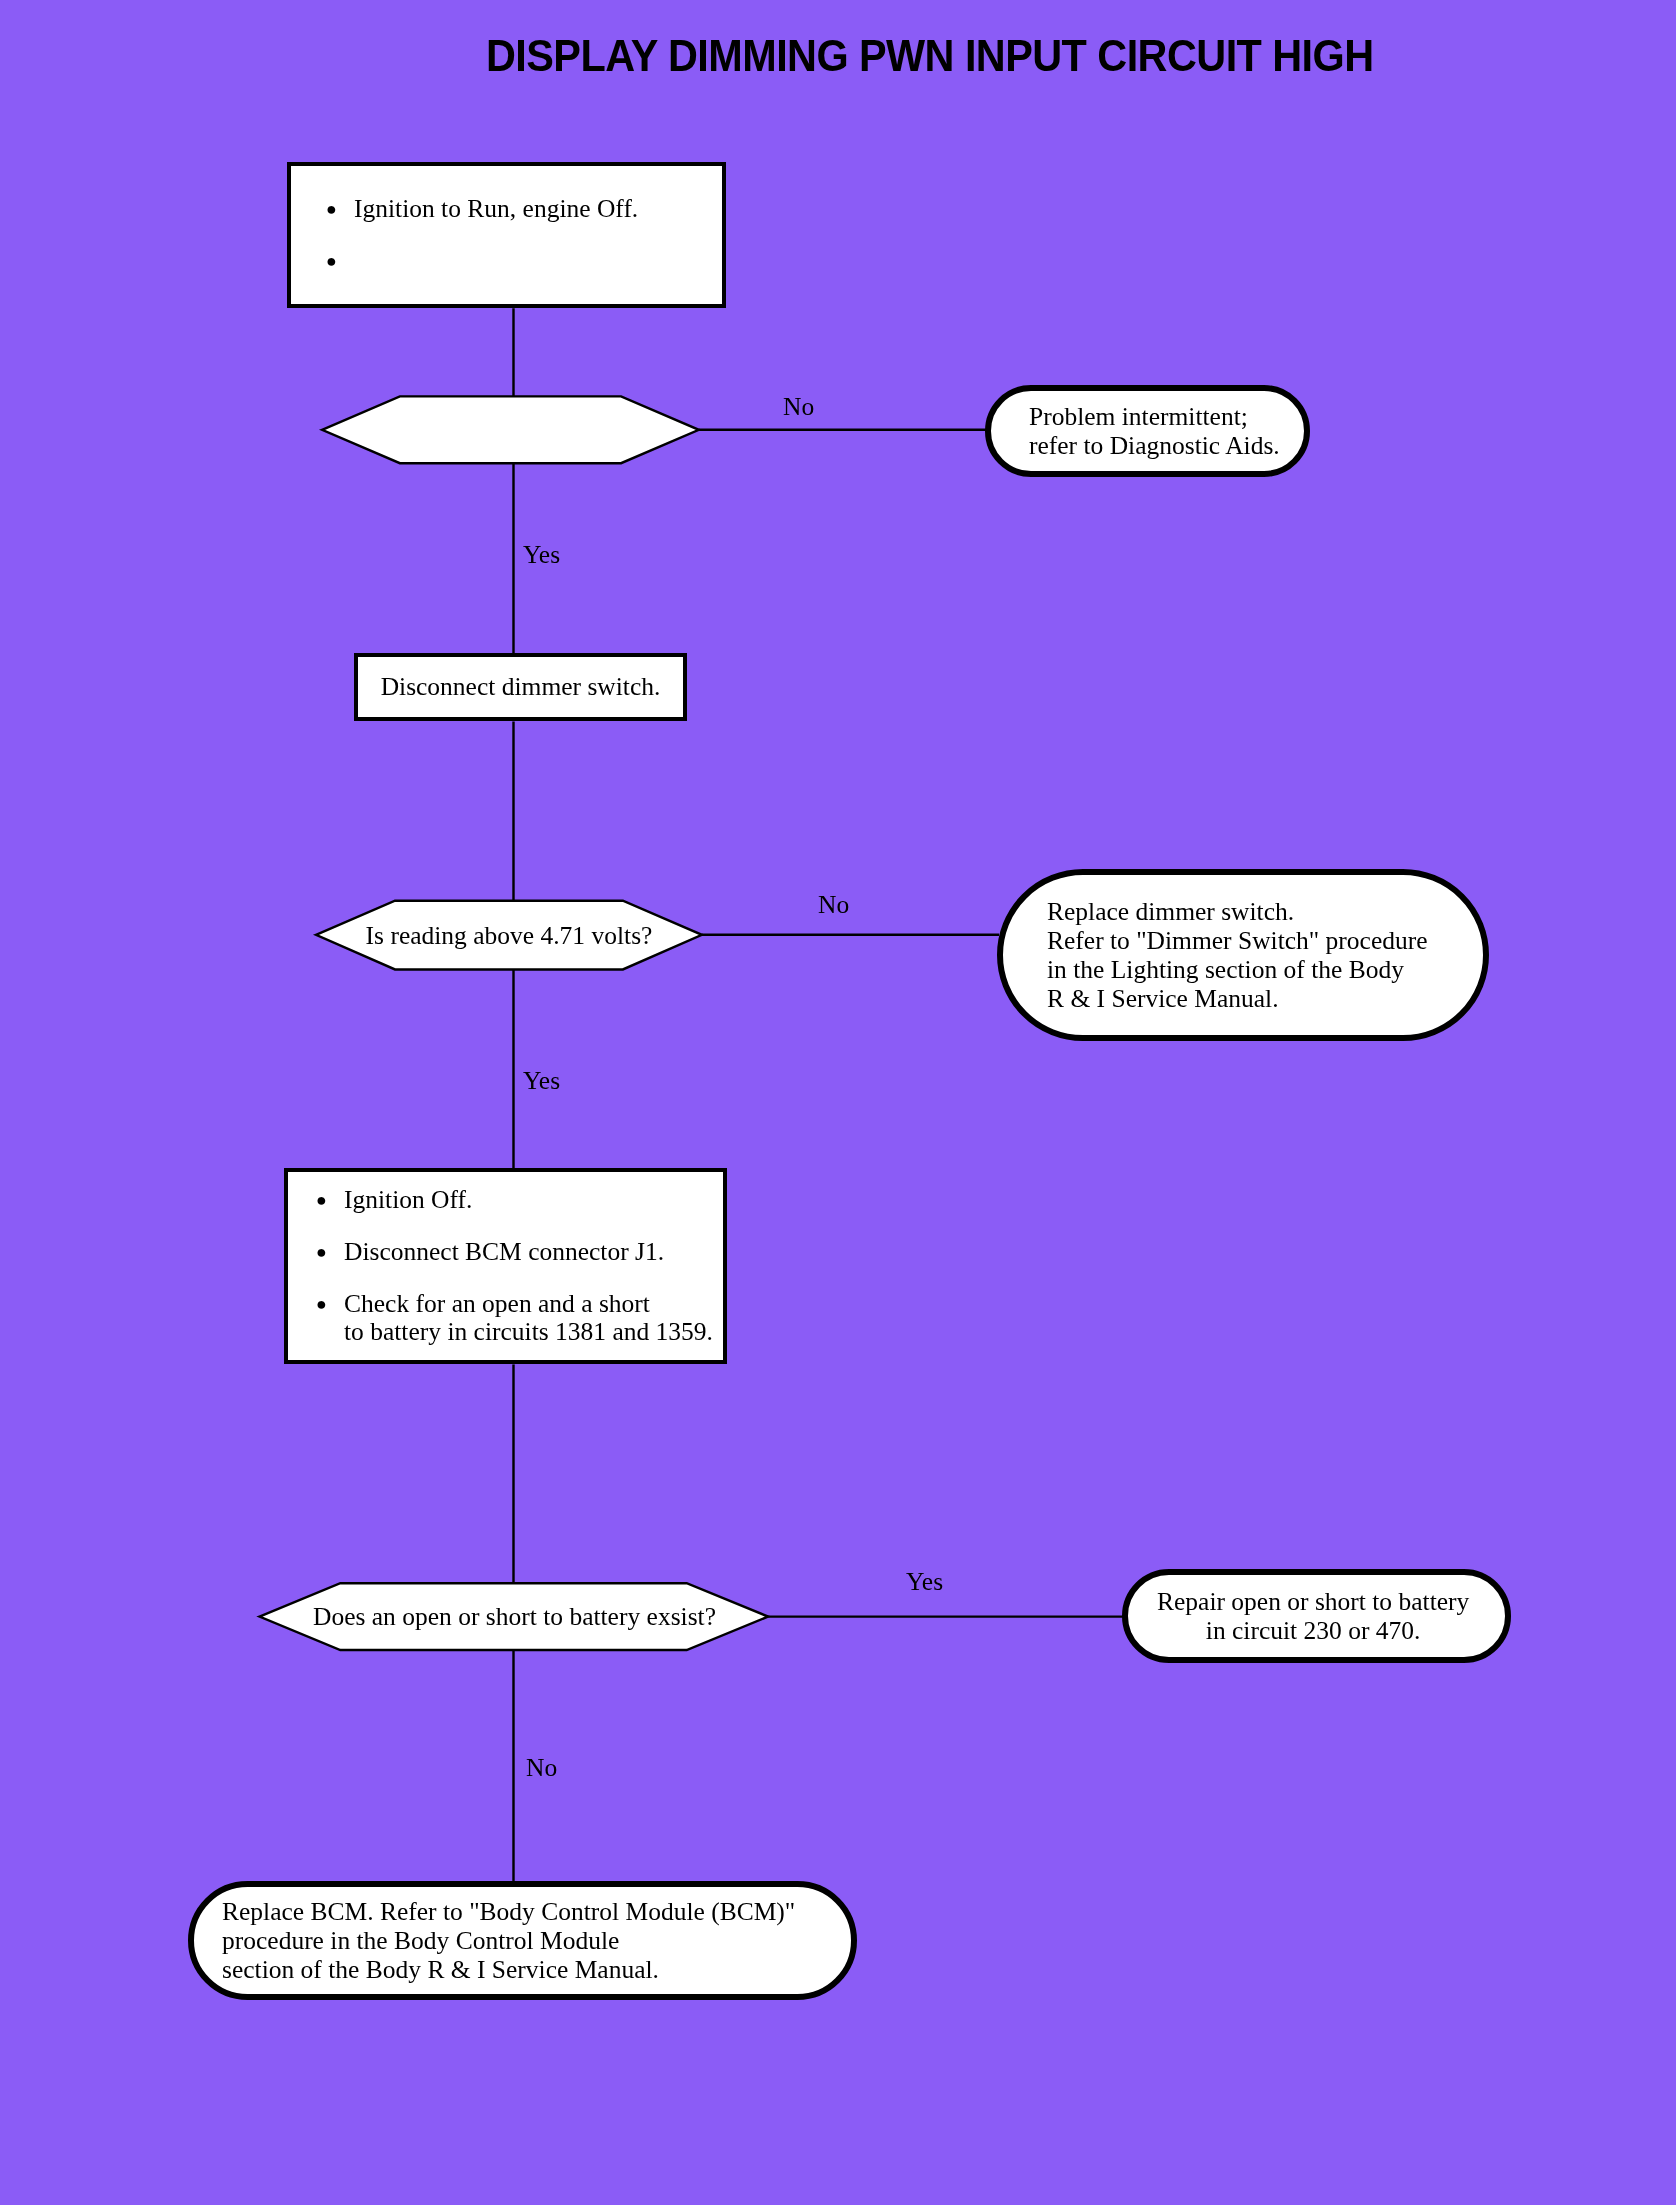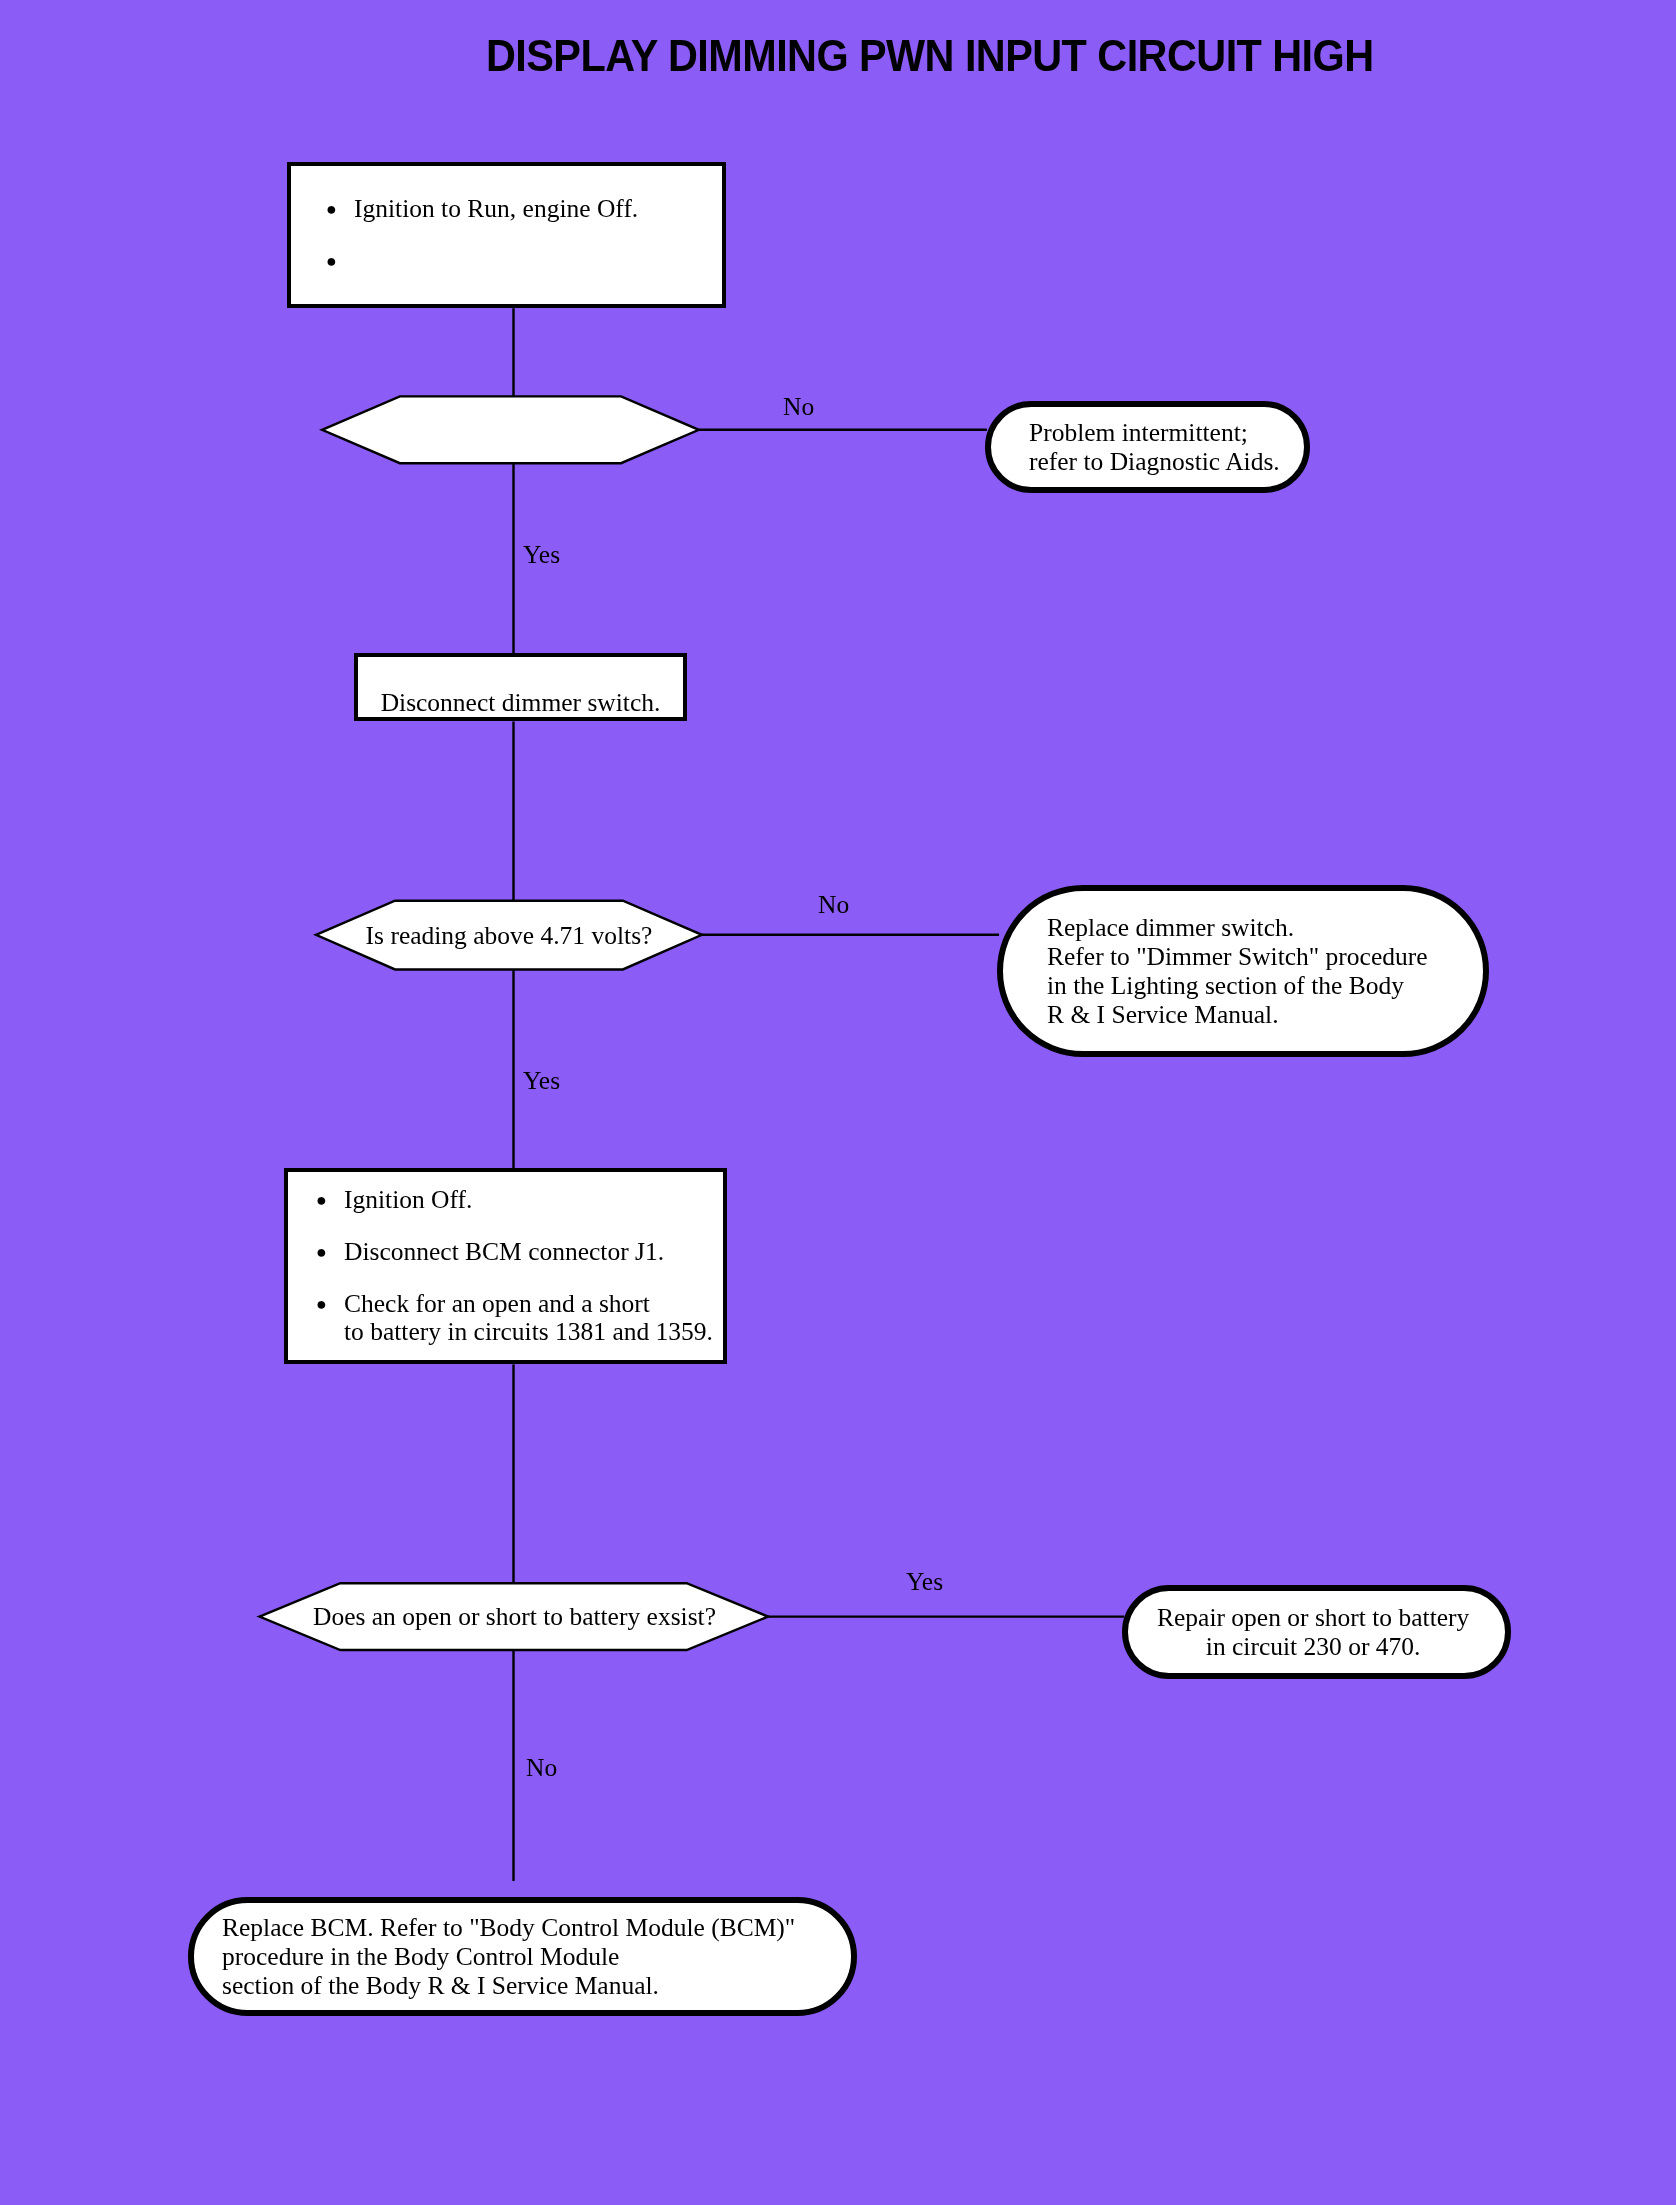--- a/index.html
+++ b/index.html
@@ -27,21 +27,21 @@
     border:4.3px solid #000;
     background:#fff;
     box-sizing:border-box;
     display:flex;
     flex-direction:column;
     justify-content:center;
     gap:24px;
     font-size:25.5px;
     line-height:28px;
   }
-  .box.centered{align-items:center;justify-content:flex-end;}
+  .box.centered{align-items:center;}
   .li{display:flex;align-items:flex-start;}
   .dot{
     flex:0 0 33px;
     width:33px;
     padding-left:4.9px;
     font-size:18px;
     line-height:28px;
     box-sizing:border-box;
   }
   .li .t{white-space:pre;}
@@ -55,21 +55,20 @@
     text-align:center;
   }
   .stadium{
     position:absolute;
     border:6.7px solid #000;
     border-radius:6078px;
     background:#fff;
     box-sizing:border-box;
     display:flex;
     align-items:center;
-    margin-top:16px;
   }
   .stadium .t{
     font-size:25.5px;
     line-height:29px;
     white-space:pre;
   }
   .blabel{
     position:absolute;
     width:61px;
     text-align:left;

